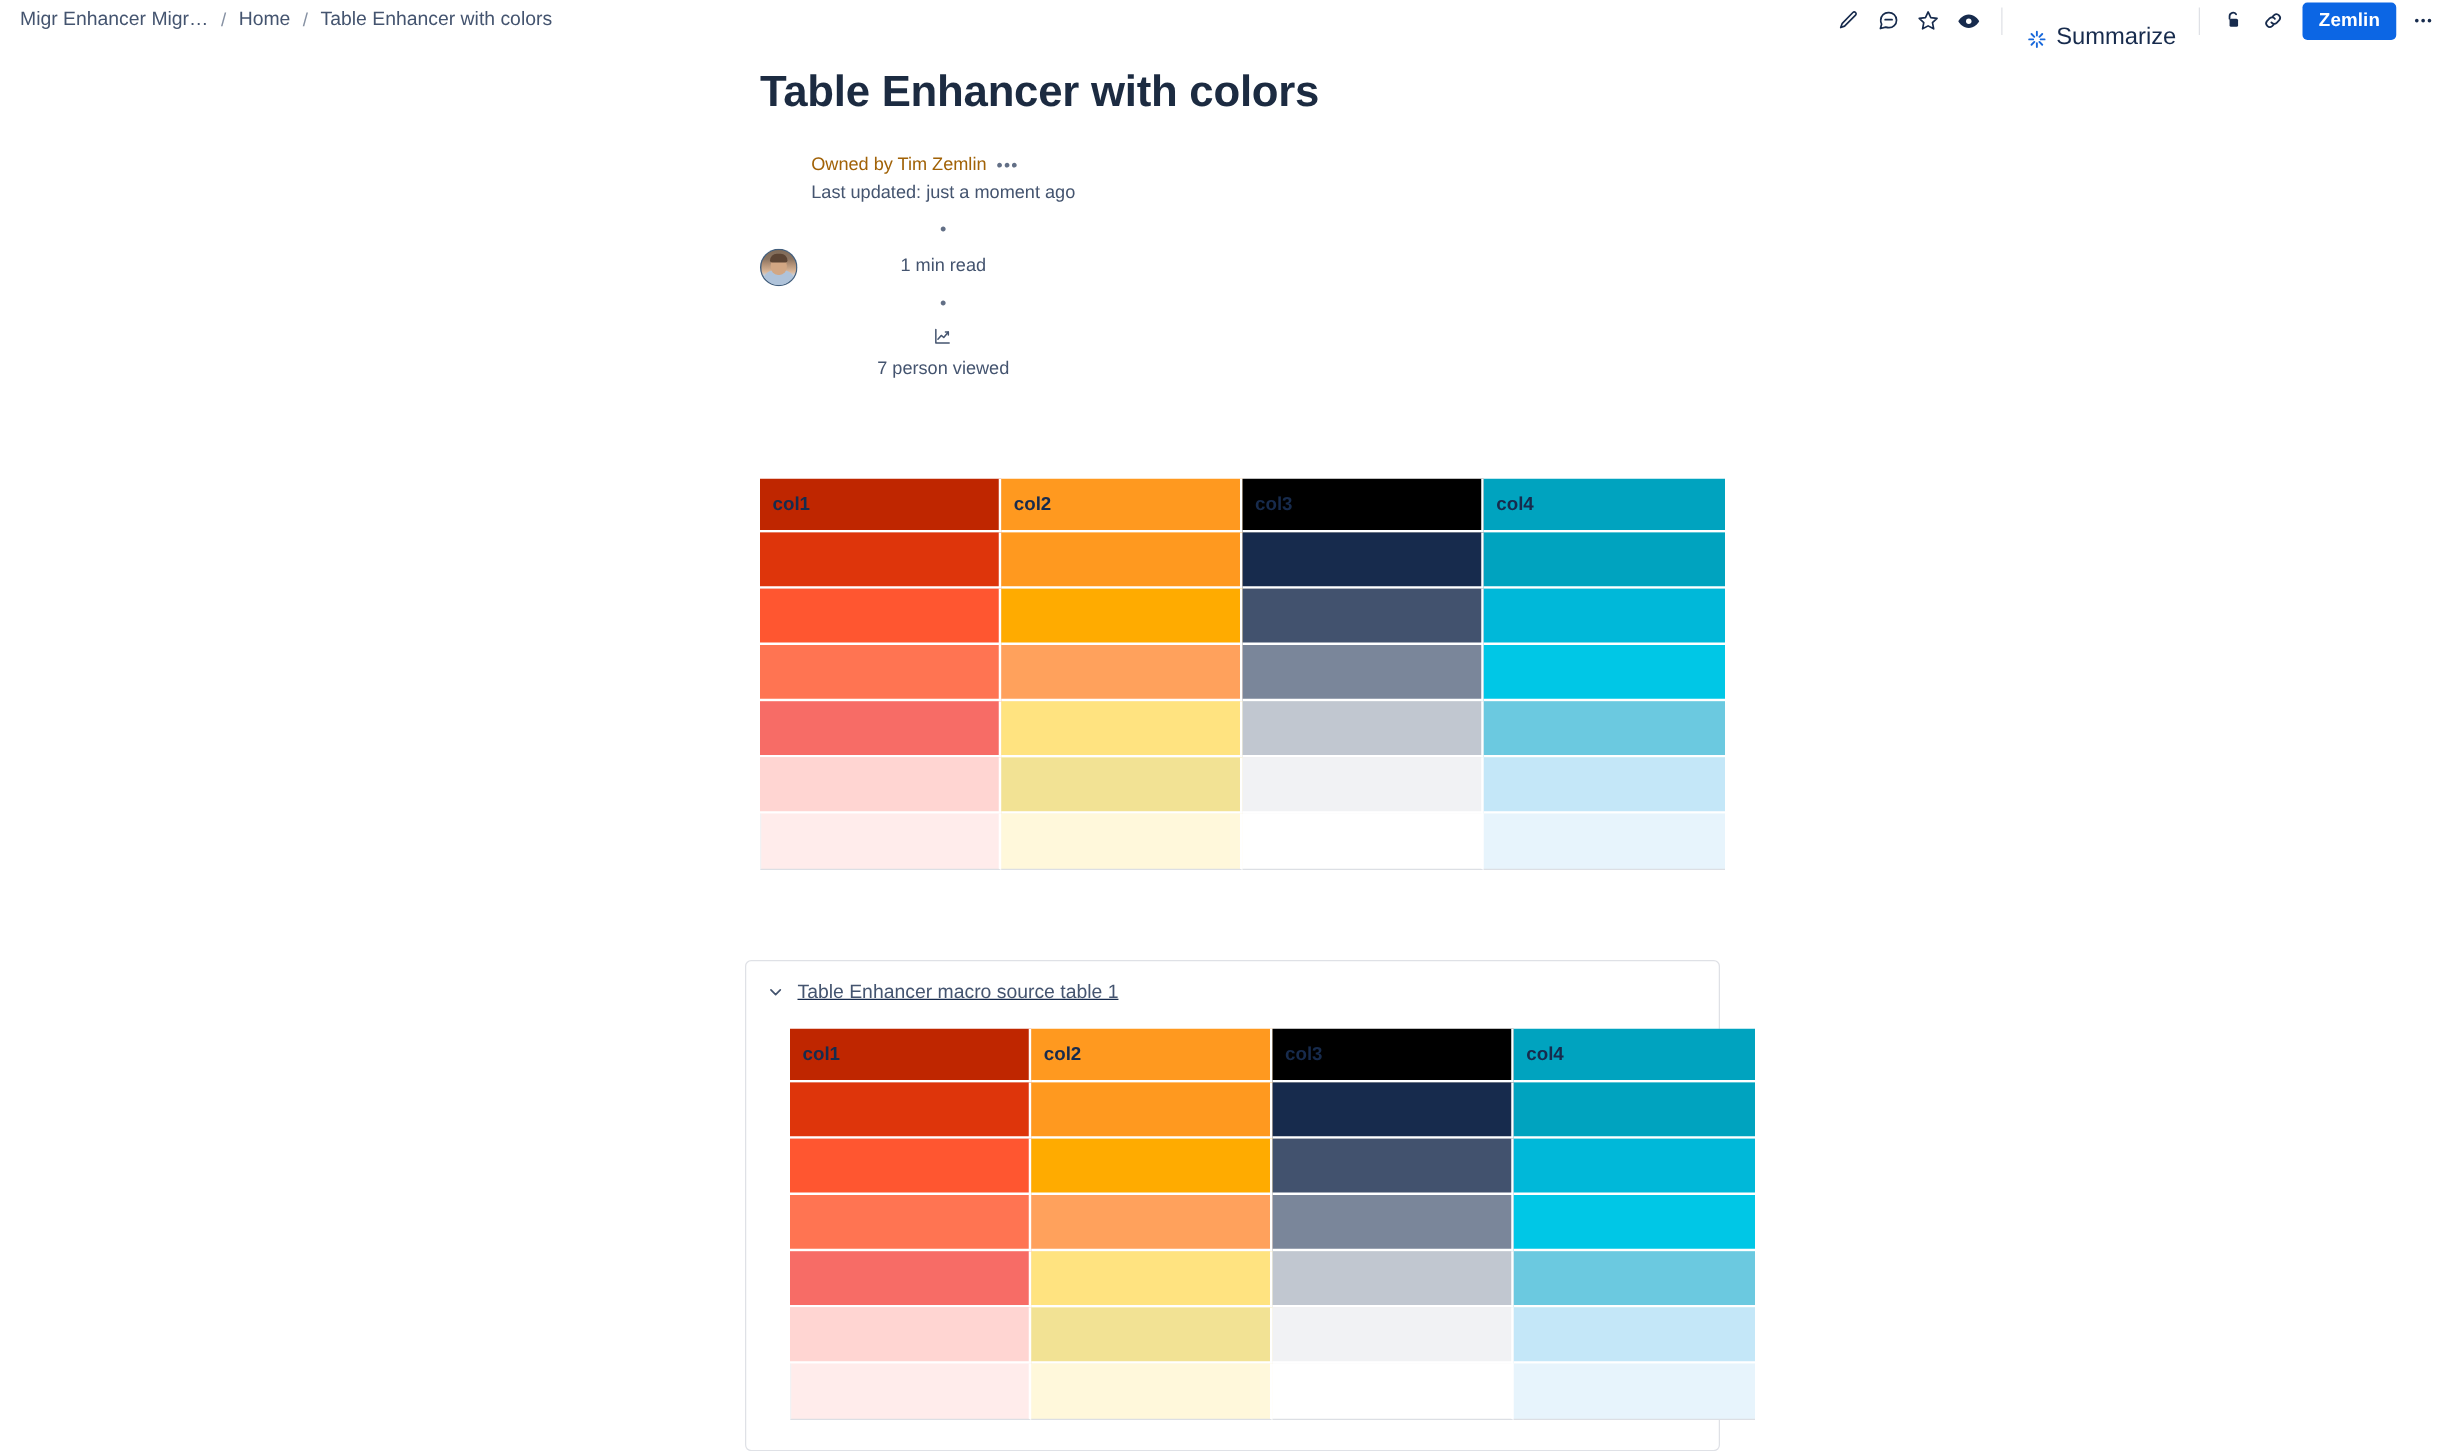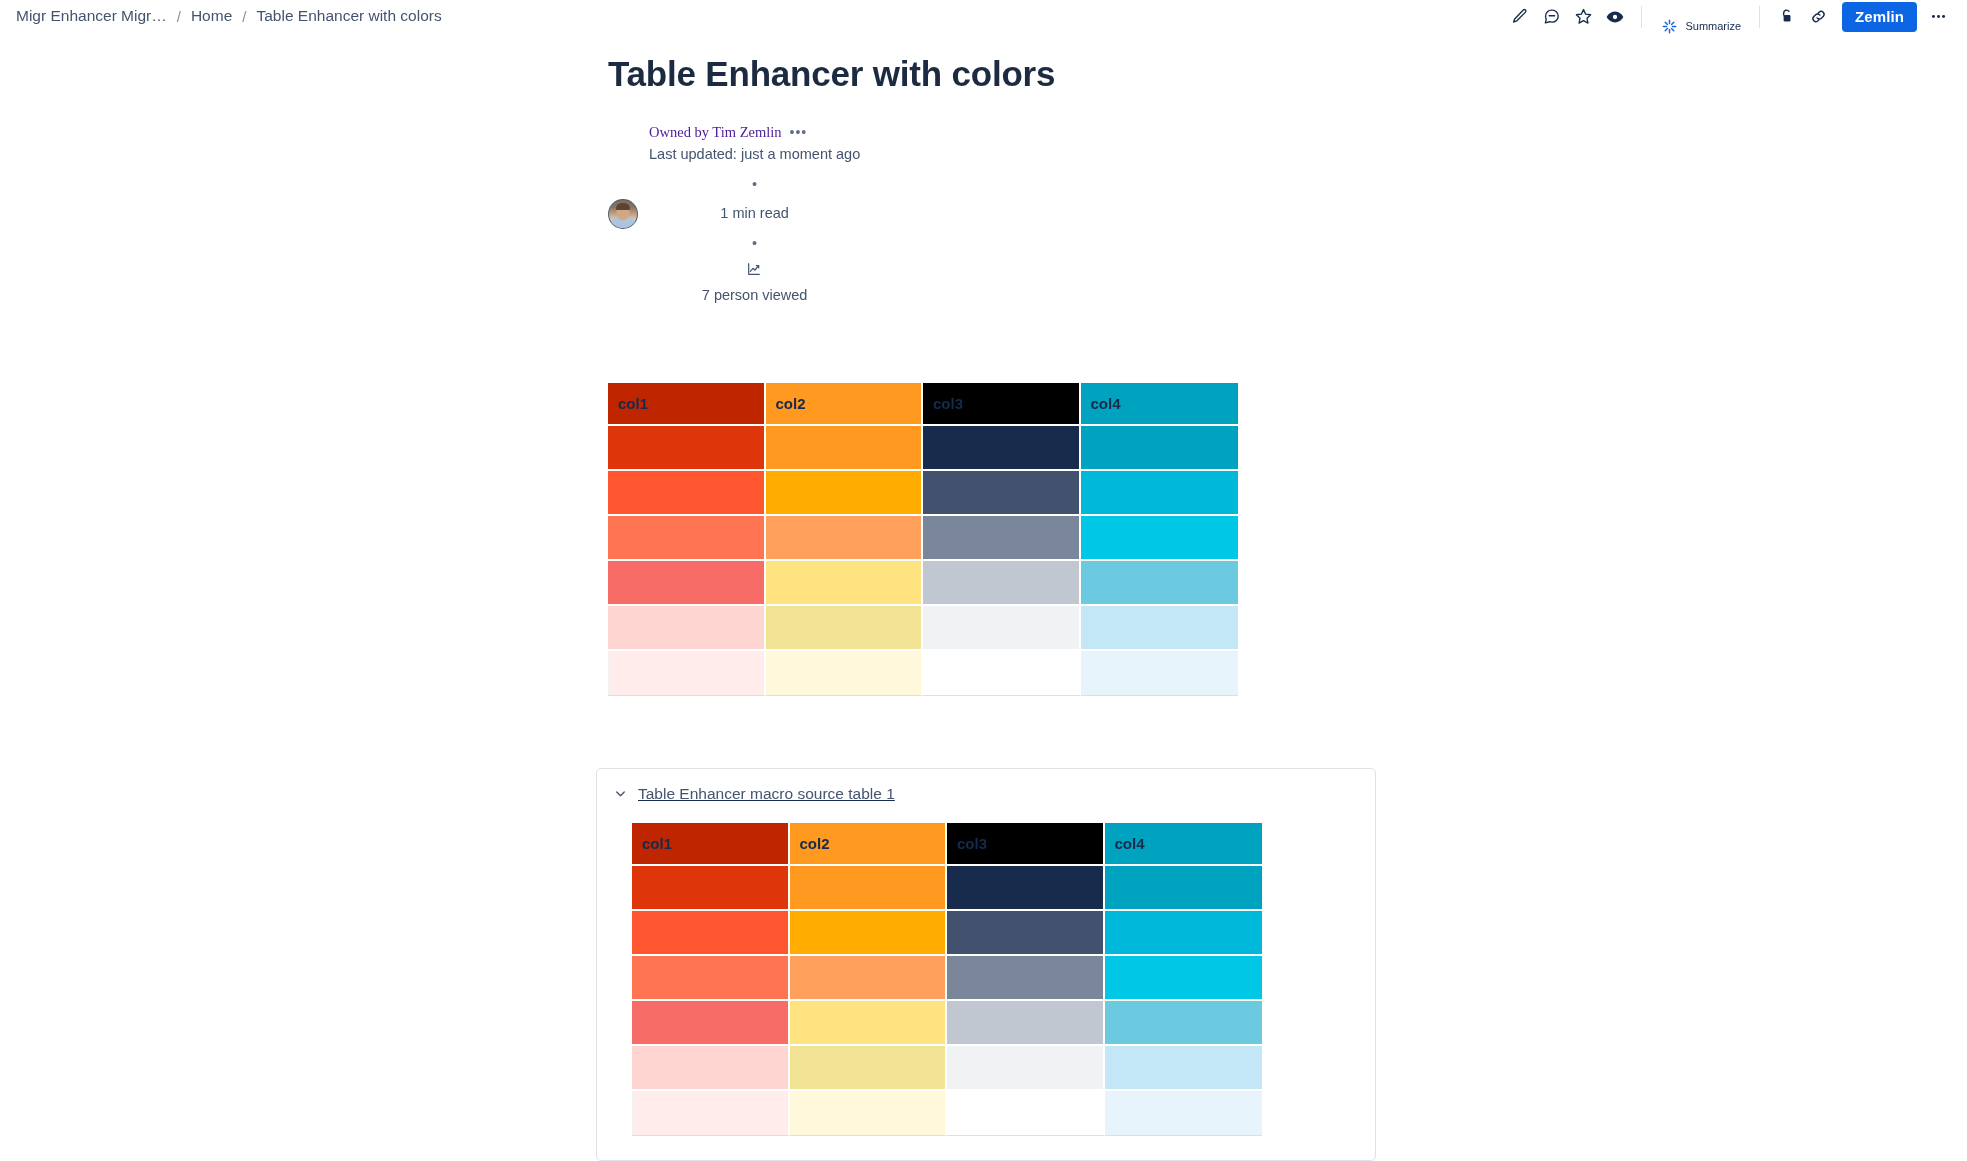--- a/index.html
+++ b/index.html
@@ -60,26 +60,26 @@
     padding: 0;
     color: #172B4D;
   }
   .icon-btn svg { display: block; }
   .vdiv {
     width: 1px; height: 22px;
     background: #DFE1E6;
     margin: 0 9px;
   }
   .summarize-btn {
-    display: flex; align-items: center; gap: 6px;
+    display: flex; align-items: flex-end; gap: 6px;
     height: 30px;
     padding: 0 7px;
     border-radius: 4px;
     cursor: pointer;
-    font-size: 11px;
+    font-size: 19px;
     color: #172B4D;
     background: transparent;
     border: none;
     font-family: inherit;
     white-space: nowrap;
     margin-top: 19px;
   }
   .share-btn {
     height: 30px;
     padding: 0 13px;
@@ -159,36 +159,36 @@
   .avatar .av-body {
     position: absolute;
     width: 26px; height: 12px;
     left: 50%; transform: translateX(-50%);
     bottom: 0;
     border-radius: 10px 10px 0 0;
     background: #AFC3DA;
   }
   .byline-text { font-size: 14.5px; color: #44546F; line-height: 1.55; }
   .byline-row1 { display: flex; align-items: center; gap: 6px; }
-  .owner { color: #4c1d95; font-family: Liberation Serif, serif; }
+  .owner { color: #a16207; }
   .owner-more {
     color: #626F86; letter-spacing: 1px;
     cursor: pointer; font-size: 14px; line-height: 1;
     padding: 0 2px;
   }
   .byline-row2 { display: flex; align-items: center; gap: 7px; flex-wrap: nowrap; flex-direction: column; }
   .byline-dot { color: #626F86; }
   .views-icon { display: inline-flex; align-items: center; color: #44546F; margin-right: 1px; }
 
   
   .tbl-wrap { margin-top: 76px; }
   table.ce-table {
     border-collapse: separate;
     border-spacing: 0;
-    width: 630px;
+    width: 772px;
     table-layout: fixed;
     background: #fff;
   }
   table.ce-table td, table.ce-table th {
     height: 45px;
     padding: 0 10px;
     border-right: 2px solid #ffffff;
     border-bottom: 2px solid #ffffff;
     font-size: 15px;
     text-align: left;

